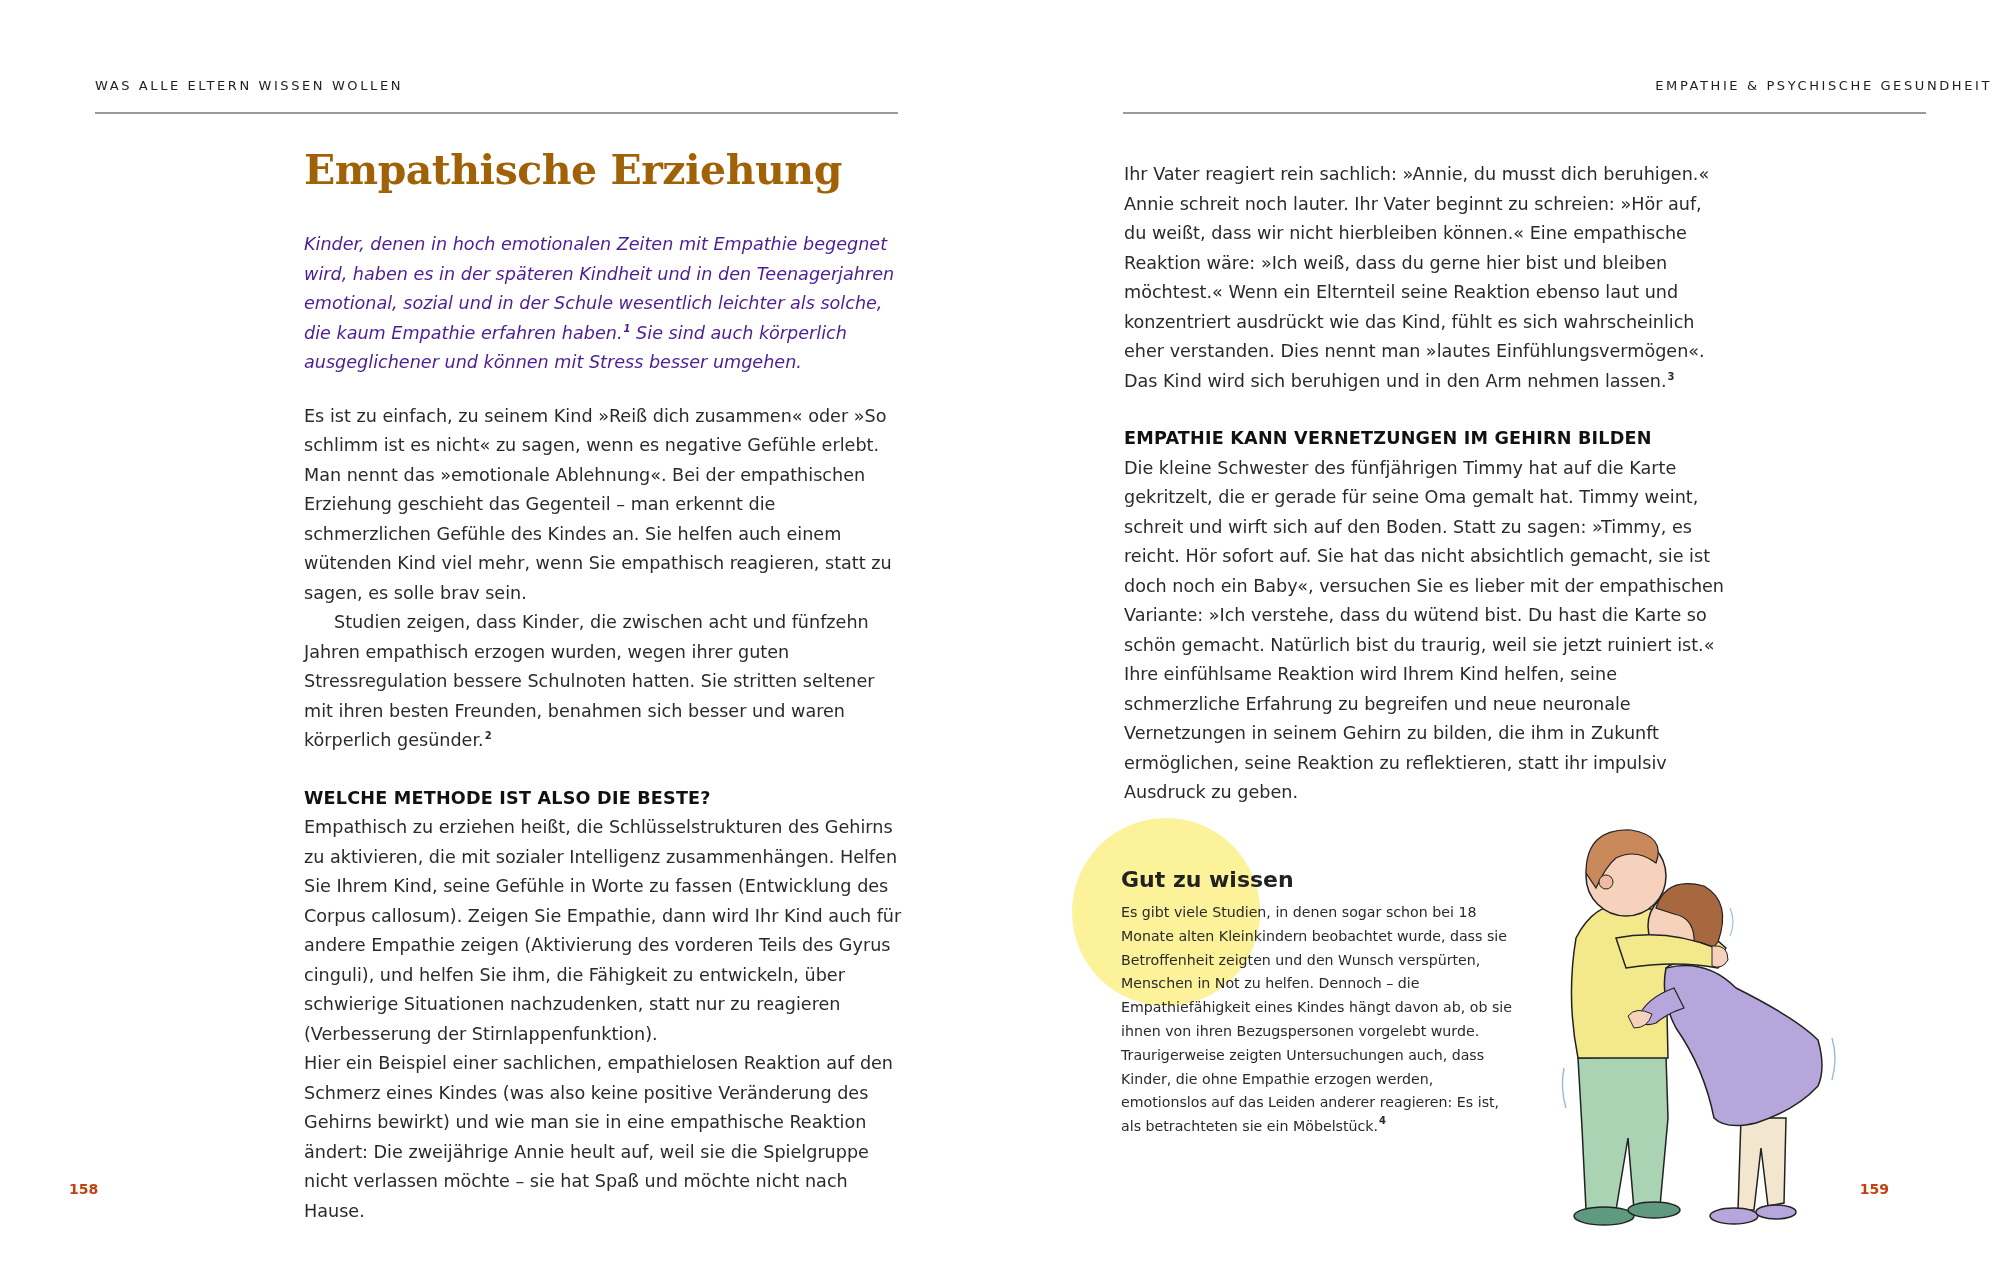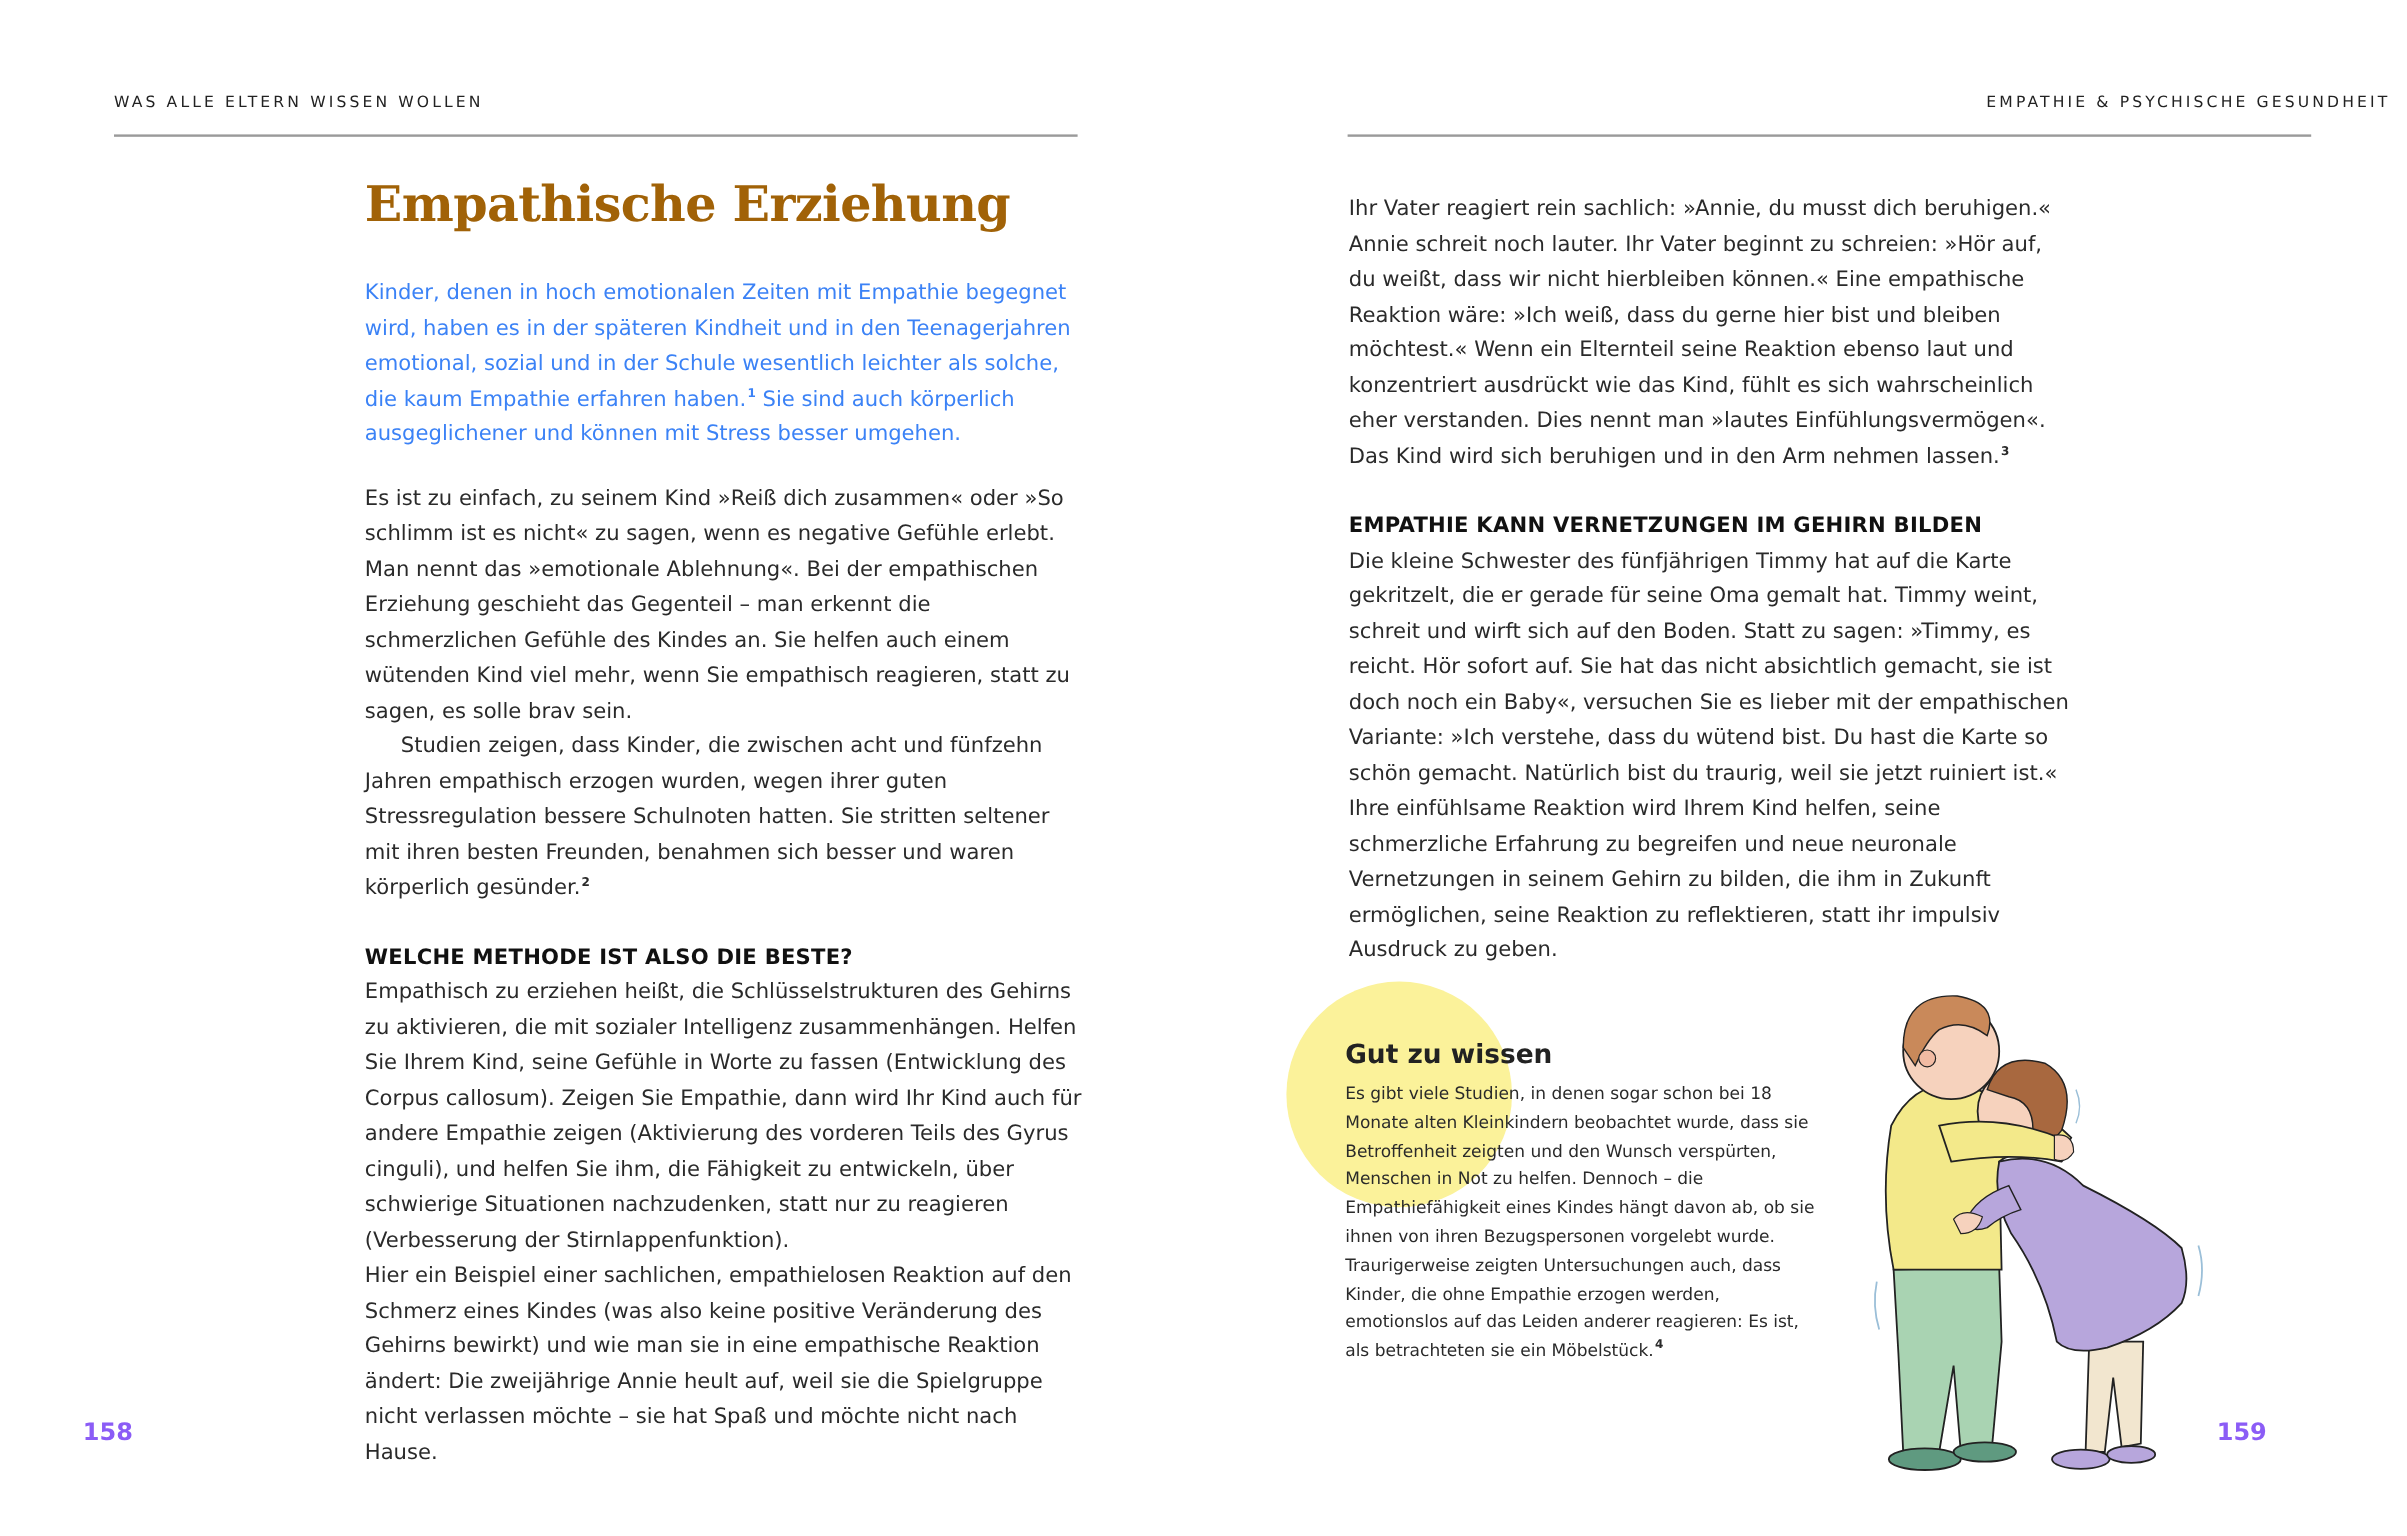--- a/index.html
+++ b/index.html
@@ -42,24 +42,24 @@
       top: 112px;
       height: 0;
       border-top: 2px solid #9a9a9a;
     }
     .page-left .rule { left: 95px; width: 803px; }
     .page-right .rule { left: 120px; width: 803px; }
 
     .folio {
       position: absolute;
       top: 1181px;
-      font-size: 20px;
-      font-weight: bold;
-      font-family: "DejaVu Sans", sans-serif;
-      color: #8b5cf6;
+      font-size: 14px;
+      font-weight: bold;
+      font-family: "DejaVu Sans", sans-serif;
+      color: #c2410c;
     }
     .page-left .folio { left: 69px; }
     .page-right .folio { right: 117px; }
 
     .column {
       position: absolute;
       font-family: "DejaVu Sans", sans-serif;
       font-size: 17.6px;
       line-height: 29.5px;
       color: #2a2a2a;
@@ -71,22 +71,23 @@
       font-family: "DejaVu Serif", serif;
       font-size: 41px;
       font-weight: bold;
       letter-spacing: -0.5px;
       color: #a16207;
       margin: 0 0 32px 0;
       line-height: 56px;
     }
     .lead {
       font-weight: 500;
-      color: #3b82f6;
+      color: #4c1d95;
       margin: 0 0 24px 0;
+      font-style: italic;
     }
     p {
       margin: 0;
       text-align: left;
     }
     p.indent { text-indent: 30px; }
     .section-head {
       font-weight: bold;
       color: #111;
       margin-top: 28px;

